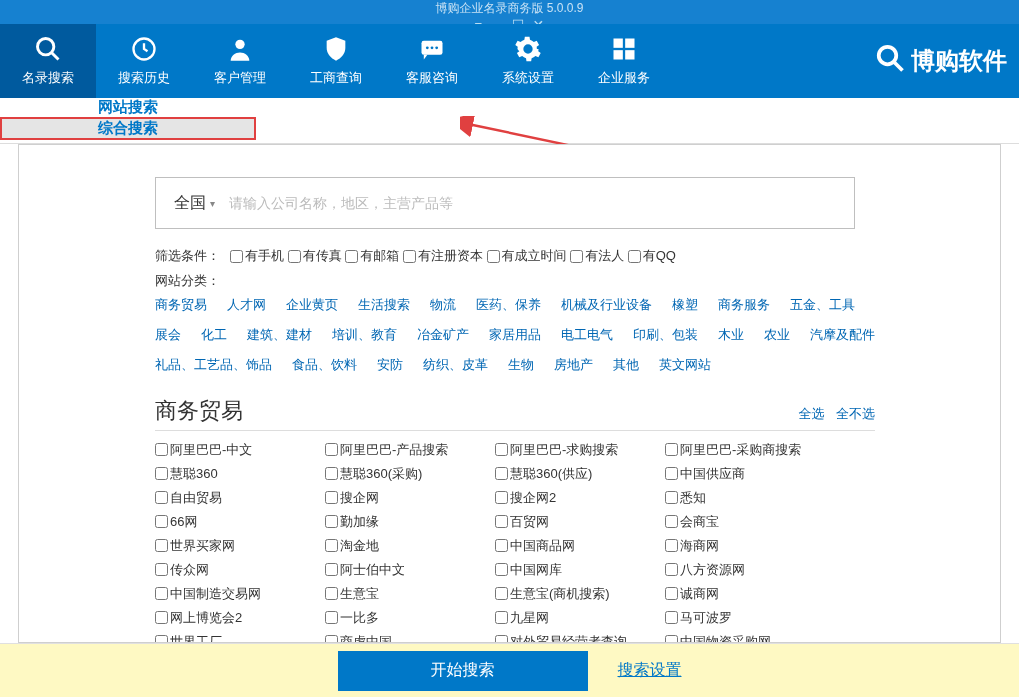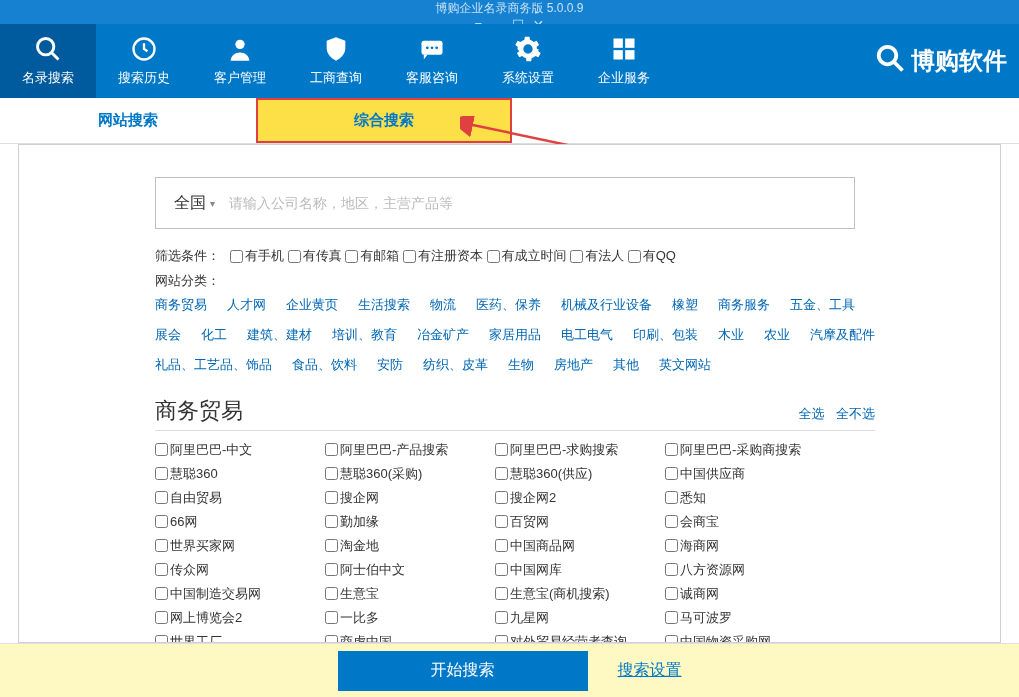--- a/index.html
+++ b/index.html
@@ -8,23 +8,23 @@
 .titlebar { background: #1681d0; height: 24px; display: flex; align-items: center; justify-content: space-between; padding: 0 8px; color: #c8e2f5; font-size: 12px; flex-direction: column; }
 .titlebar-controls { display: flex; gap: 8px; align-items: center; }
 .titlebar-controls span { cursor: pointer; font-size: 14px; color: #b8ddf3; }
 .toolbar { background: #0078c8; height: 74px; display: flex; align-items: center; position: relative; }
 .toolbar-item { width: 96px; height: 74px; display: flex; flex-direction: column; align-items: center; justify-content: center; color: #fff; cursor: pointer; gap: 6px; }
 .toolbar-item.active { background: #005a9e; }
 .toolbar-item .ticon { width: 28px; height: 28px; display: flex; align-items: center; justify-content: center; }
 .toolbar-item .tlabel { font-size: 13px; }
 .logo-area { position: absolute; right: 12px; top: 0; height: 74px; display: flex; align-items: center; color: #fff; font-size: 24px; font-weight: bold; gap: 6px; }
 .logo-area .logo-icon svg { width: 30px; height: 30px; }
-.sub-tabs { height: 46px; display: flex; align-items: stretch; background: #fff; border-bottom: 1px solid #ddd; position: relative; }
+.sub-tabs { height: 46px; display: flex; align-items: stretch; background: #fff; border-bottom: 1px solid #ddd; position: relative; flex-direction: column; }
 .sub-tab { width: 256px; display: flex; align-items: center; justify-content: center; font-size: 15px; color: #0078c8; font-weight: bold; cursor: pointer; }
-.sub-tab2 { background: #fde047; border: 2px solid #e04040; position: relative; }
+.sub-tab2 { background: #e5e5e5; border: 2px solid #e04040; position: relative; }
 .arrow-svg { position: absolute; left: 460px; top: 116px; pointer-events: none; }
 .content-wrap { position: absolute; top: 144px; left: 18px; right: 18px; bottom: 54px; border: 1px solid #cfcfcf; background: #fff; overflow: hidden; }
 .content-scroll { position: absolute; inset: 0; overflow-y: scroll; padding: 32px 18px 10px 136px; }
 .search-bar { border: 1px solid #bfbfbf; height: 52px; display: flex; align-items: center; width: 700px; margin-bottom: 18px; }
 .region-sel { padding: 0 10px 0 18px; font-size: 16px; color: #333; display: flex; align-items: center; gap: 4px; cursor: pointer; }
 .region-sel .chev { font-size: 10px; color: #888; }
 .search-input { flex: 1; border: none; outline: none; font-size: 14px; color: #333; height: 100%; padding: 0 4px; }
 .search-input::placeholder { color: #bbb; }
 .filter-row { display: flex; align-items: flex-start; gap: 10px; margin-bottom: 6px; font-size: 13px; color: #333; }
 .filter-row .lbl { color: #333; }

